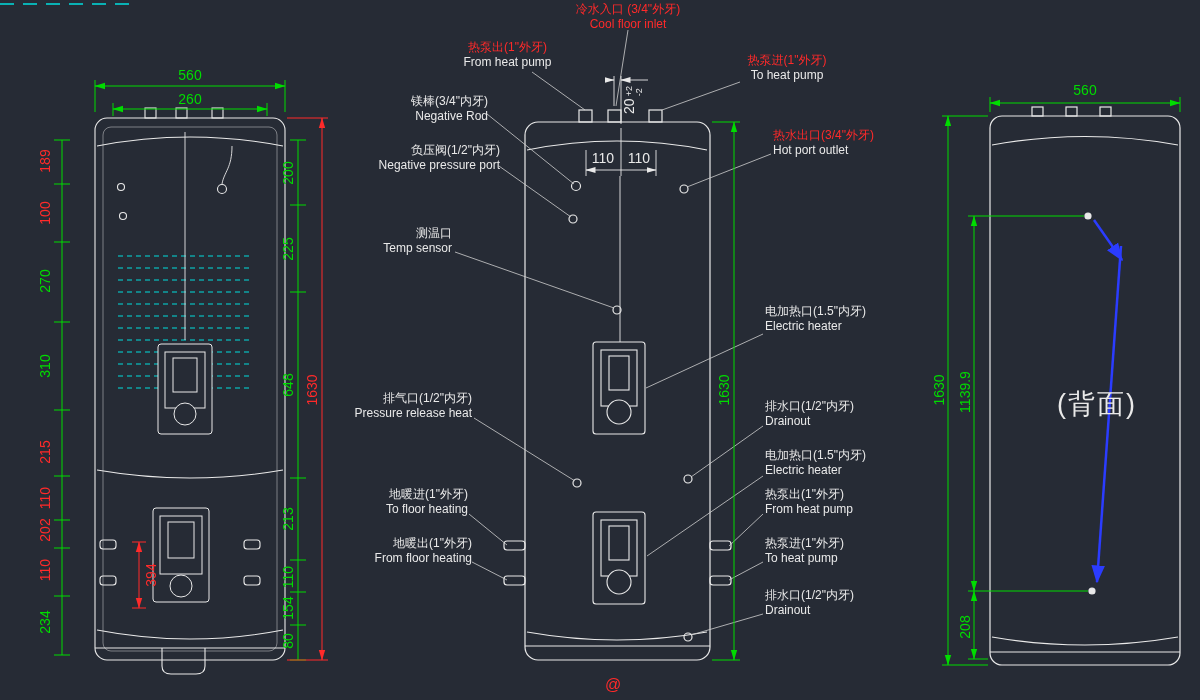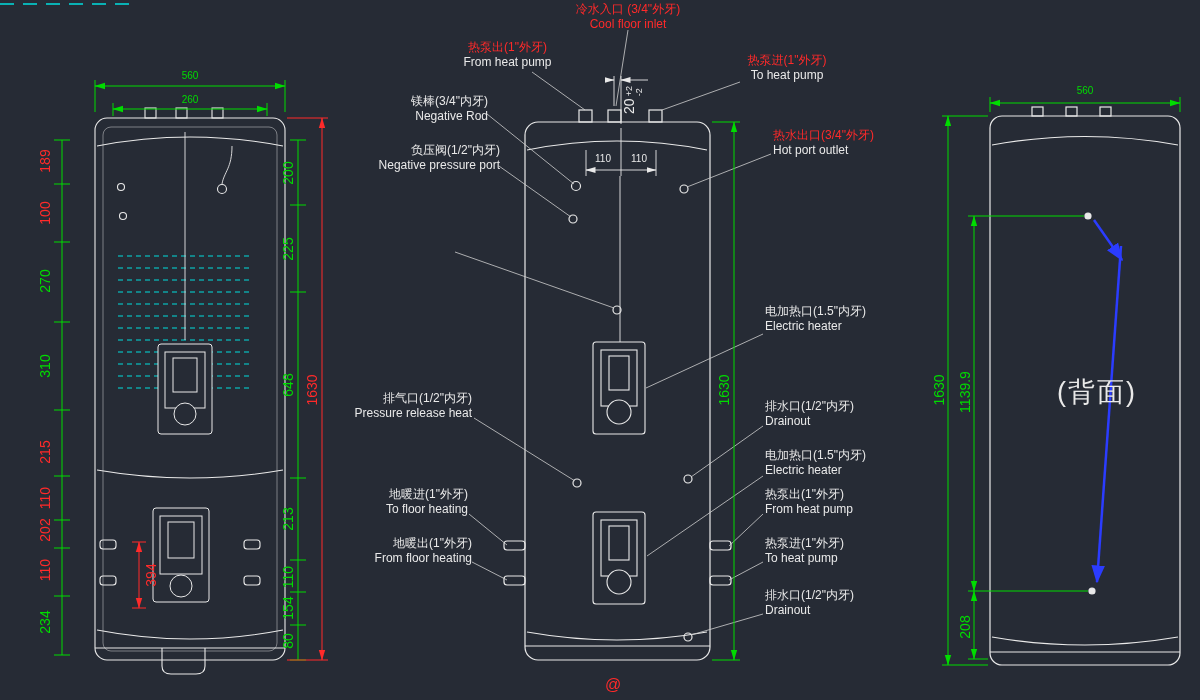--- a/index.html
+++ b/index.html
@@ -9,21 +9,21 @@
   #draw { position:absolute; left:0; top:0; z-index:1; }
   .lbl { position:absolute; font-size:12px; line-height:1.25; white-space:nowrap; z-index:2; }
   .lbl span { display:block; }
   .ralign { text-align:right; }
   .calign { text-align:center; }
   .red   { color:#ff2a2a; }
   .white { color:#e9e9e9; }
   .green { color:#00dc00; }
   .vdim { position:absolute; font-size:14px; white-space:nowrap;
           transform:translate(-50%,-50%) rotate(-90deg); z-index:2; }
-  .hdim { position:absolute; font-size:10px; white-space:nowrap;
+  .hdim { position:absolute; font-size:14px; white-space:nowrap;
           transform:translate(-50%,-50%); z-index:2; }
   .caption { position:absolute; font-size:27px; color:#e9e9e9; letter-spacing:2px;
              transform:translate(-50%,-50%); z-index:2; }
   .watermark { position:absolute; color:#ff2a2a; font-size:16px; z-index:2; }
   .tol { display:inline-flex; flex-direction:column; font-size:9px; line-height:1.1;
          margin-left:2px; vertical-align:2px; }
   .tol i { font-style:normal; }
 </style>
 </head>
 <body>
@@ -282,20 +282,24 @@
   </div>
 
   <div class="lbl ralign" style="left:340px;top:94px;width:148px">
     <span class="zh white">镁棒(3/4"内牙)</span>
     <span class="en white">Negative Rod</span>
   </div>
   <div class="lbl ralign" style="left:345px;top:143px;width:155px">
     <span class="zh white">负压阀(1/2"内牙)</span>
     <span class="en white">Negative pressure port</span>
   </div>
+  <div class="lbl ralign" style="left:330px;top:226px;width:122px">
+    <span class="zh white">测温口</span>
+    <span class="en white">Temp sensor</span>
+  </div>
   <div class="lbl ralign" style="left:322px;top:391px;width:150px">
     <span class="zh white">排气口(1/2"内牙)</span>
     <span class="en white">Pressure release heat</span>
   </div>
   <div class="lbl ralign" style="left:325px;top:487px;width:143px">
     <span class="zh white">地暖进(1"外牙)</span>
     <span class="en white">To floor heating</span>
   </div>
   <div class="lbl ralign" style="left:322px;top:536px;width:150px">
     <span class="zh white">地暖出(1"外牙)</span>
@@ -328,17 +332,17 @@
   </div>
   <div class="lbl" style="left:765px;top:588px">
     <span class="zh white">排水口(1/2"内牙)</span>
     <span class="en white">Drainout</span>
   </div>
 
   <span class="hdim green" style="left:1085px;top:90px">560</span>
   <span class="vdim green" style="left:939px;top:390px">1630</span>
   <span class="vdim green" style="left:965px;top:392px">1139.9</span>
   <span class="vdim green" style="left:965px;top:627px">208</span>
-  <span class="caption" style="left:1097px;top:392px">(背面)</span>
+  <span class="caption" style="left:1097px;top:404px">(背面)</span>
 
   <span class="watermark" style="left:605px;top:676px">@</span>
 
 </div>
 
 </body></html>

